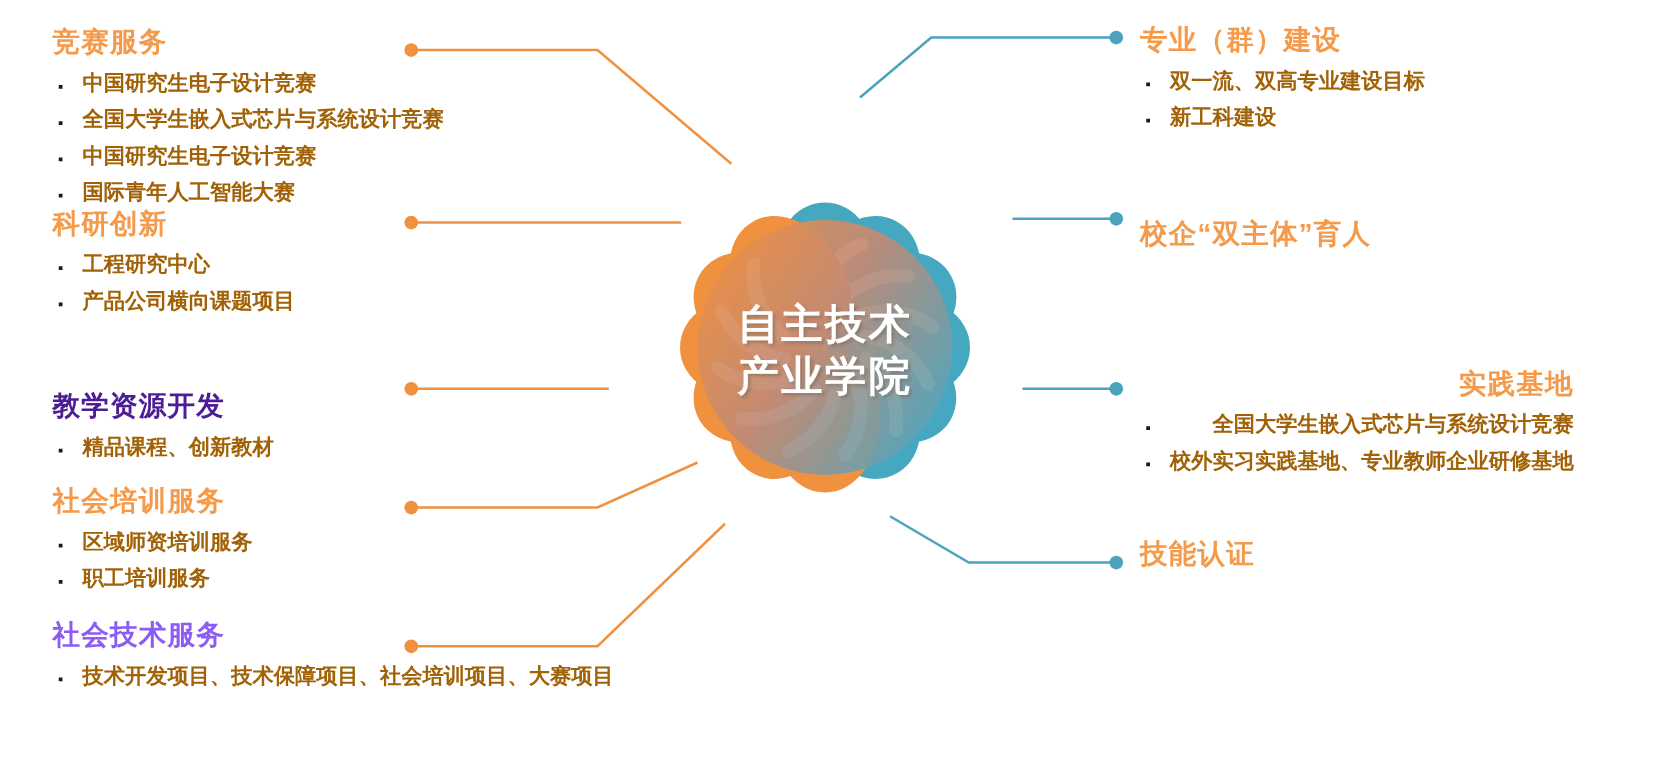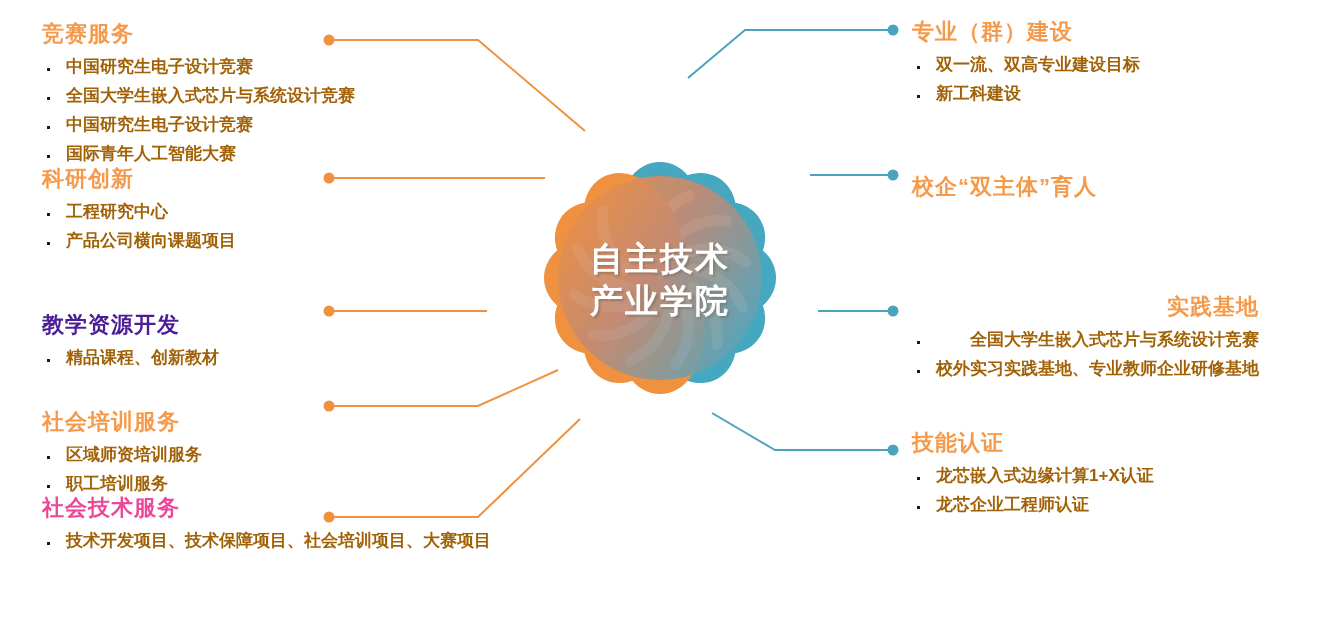--- a/index.html
+++ b/index.html
@@ -49,21 +49,21 @@
     left:5px;
     top:10px;
     width:3px;height:3px;
     background:#1a1a1a;
   }
 
   
   #blk-jingsai{left:42px;top:22px;}
   #blk-keyan{left:42px;top:167px;}
   #blk-jiaoxue{left:42px;top:313px;}
-  #blk-shehuipeixun{left:42px;top:410px;}
+  #blk-shehuipeixun{left:42px;top:389px;}
   #blk-shehuijishu{left:42px;top:496px;}
 
   
   #blk-zhuanye{left:912px;top:20px;}
   #blk-xiaoqi{left:912px;top:175px;}
   #blk-shijian{left:912px;top:295px;text-align:right;}
   #blk-jineng{left:912px;top:431px;}
 </style>
 </head>
 <body>
@@ -211,21 +211,21 @@
 
   <div class="block" id="blk-shehuipeixun">
     <div class="blk-title" style="color:#F59A4A">社会培训服务</div>
     <ul class="blk-list">
       <li><span class="bullet"></span><span>区域师资培训服务</span></li>
       <li><span class="bullet"></span><span>职工培训服务</span></li>
     </ul>
   </div>
 
   <div class="block" id="blk-shehuijishu">
-    <div class="blk-title" style="color:#ec4899">社会技术服务</div>
+    <div class="blk-title" style="color:#8b5cf6">社会技术服务</div>
     <ul class="blk-list">
       <li><span class="bullet"></span><span>技术开发项目、技术保障项目、社会培训项目、大赛项目</span></li>
     </ul>
   </div>
 
   <div class="block" id="blk-zhuanye">
     <div class="blk-title" style="color:#F59A4A">专业（群）建设</div>
     <ul class="blk-list">
       <li><span class="bullet"></span><span>双一流、双高专业建设目标</span></li>
       <li><span class="bullet"></span><span>新工科建设</span></li>
@@ -239,19 +239,15 @@
   <div class="block" id="blk-shijian">
     <div class="blk-title" style="color:#F59A4A">实践基地</div>
     <ul class="blk-list">
       <li><span class="bullet"></span><span>全国大学生嵌入式芯片与系统设计竞赛</span></li>
       <li><span class="bullet"></span><span>校外实习实践基地、专业教师企业研修基地</span></li>
     </ul>
   </div>
 
   <div class="block" id="blk-jineng">
     <div class="blk-title" style="color:#F59A4A">技能认证</div>
-    <ul class="blk-list">
-      <li><span class="bullet"></span><span>龙芯嵌入式边缘计算1+X认证</span></li>
-      <li><span class="bullet"></span><span>龙芯企业工程师认证</span></li>
-    </ul>
   </div>
 
 </div>
 
 </body></html>

